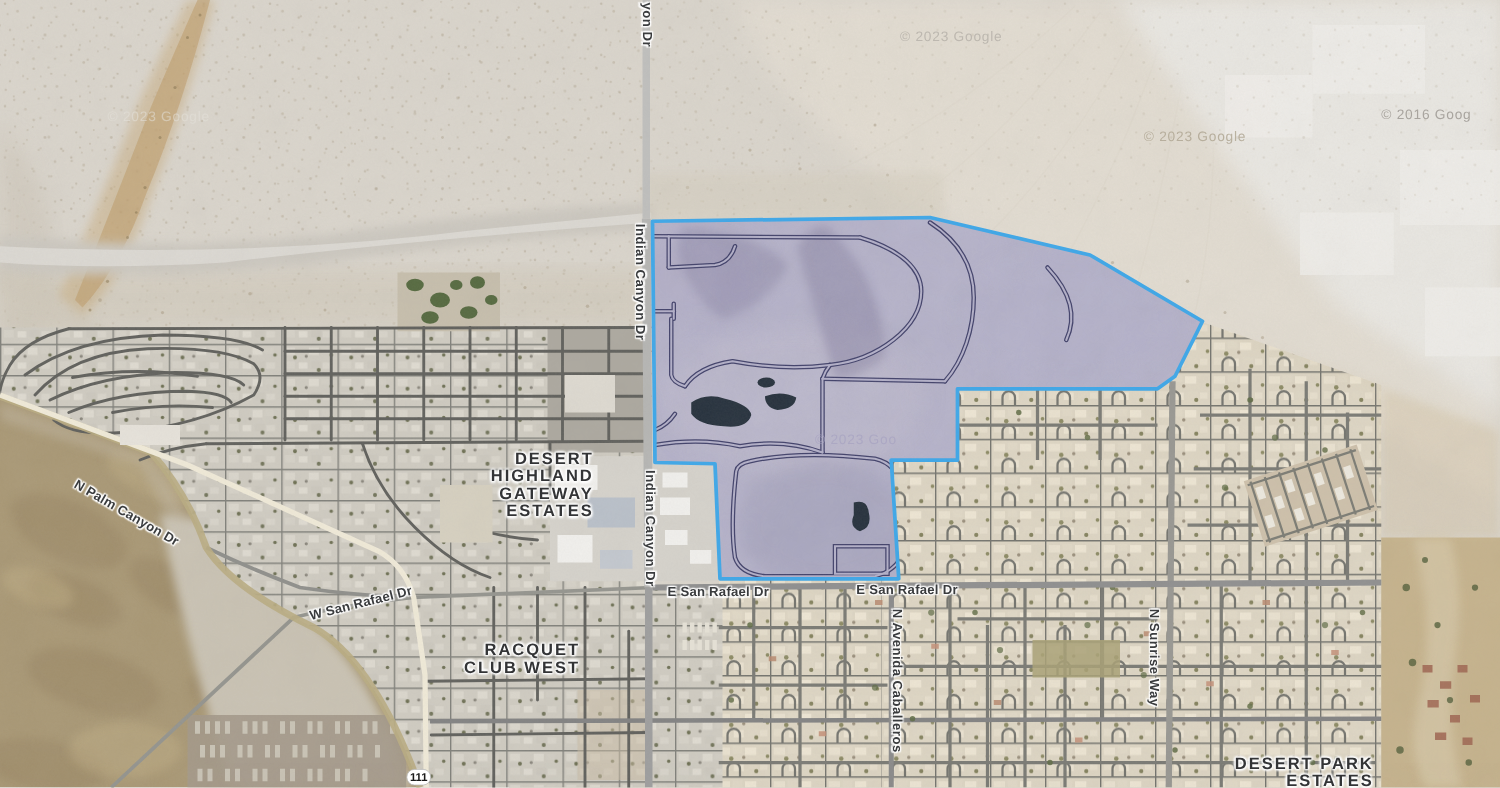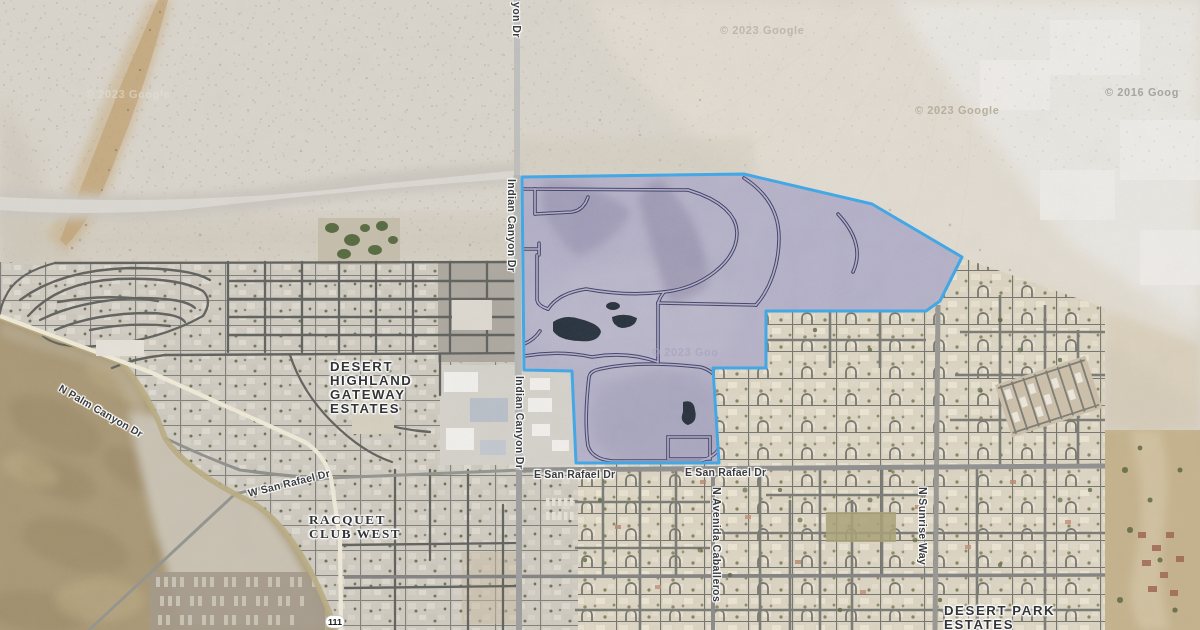--- a/index.html
+++ b/index.html
@@ -1,23 +1,23 @@
 <!DOCTYPE html>
 <html><head>
 <meta charset="utf-8">
 <style>
 html,body{margin:0;padding:0;}
 #map{position:relative;width:1200px;height:630px;overflow:hidden;background:#D8D3CA;font-family:"Liberation Sans",sans-serif;}
 #map svg{position:absolute;left:0;top:0;}
-.lbl{position:absolute;color:#333436;font-weight:bold;text-align:left;letter-spacing:1.6px;line-height:13.9px;font-size:13.2px;
+.lbl{position:absolute;color:#333436;font-weight:bold;text-align:right;letter-spacing:1.6px;line-height:13.9px;font-size:13.2px;
  text-shadow:0 0 2px #fff,0 0 2px #fff,0 0 3px #fff,1px 1px 2px #fff,-1px -1px 2px #fff,1px -1px 2px #fff,-1px 1px 2px #fff;}
 .st{position:absolute;color:#3a3c3e;font-weight:bold;font-size:10.5px;letter-spacing:0.2px;white-space:nowrap;
  text-shadow:0 0 2px #fff,0 0 2px #fff,1px 1px 1px #fff,-1px -1px 1px #fff,1px -1px 1px #fff,-1px 1px 1px #fff;}
 .vert{writing-mode:vertical-rl;letter-spacing:0.4px;}
-.wm{position:absolute;font-size:11px;letter-spacing:0.6px;white-space:nowrap;font-weight:bold;}
+.wm{position:absolute;font-size:11px;letter-spacing:0.6px;white-space:nowrap;font-weight:normal;}
 </style>
 </head>
 <body>
 <div id="map">
 <svg width="1200" height="630" viewBox="0 0 1200 630">
 <defs>
 <filter id="grain" x="0" y="0" width="100%" height="100%">
   <feTurbulence type="fractalNoise" baseFrequency="0.7" numOctaves="2" seed="3" stitchTiles="stitch"></feTurbulence>
   <feColorMatrix type="matrix" values="0 0 0 0 0.45, 0 0 0 0 0.43, 0 0 0 0 0.39, 0 0 0 0.55 0"></feColorMatrix>
 </filter>
@@ -531,21 +531,21 @@
 </g>
 
 <g transform="translate(325,615)">
 <rect x="0.5" y="0.5" width="19" height="12.5" rx="6" fill="#fff" stroke="#b5b5b5" stroke-width="0.6"></rect>
 <text x="10" y="10" font-size="9" font-weight="bold" font-family="Liberation Sans" text-anchor="middle" fill="#1a1a1a">111</text>
 </g>
 </svg>
 
 <div class="lbl" style="left:330px;top:360px;width:145px;">DESERT HIGHLAND GATEWAY ESTATES</div>
 
-<div class="lbl" style="left:309px;top:513px;width:155px;font-family:Liberation Serif, serif;">RACQUET<br>CLUB WEST</div>
+<div class="lbl" style="left:309px;top:513px;width:155px;">RACQUET<br>CLUB WEST</div>
 
 <div class="lbl" style="left:944px;top:570px;width:155px;margin-top:34px;">DESERT PARK<br>ESTATES</div>
 
 <div class="st" style="left:60px;top:381px;transform:rotate(30deg);transform-origin:left center;">N Palm Canyon Dr</div>
 
 <div class="st" style="left:248px;top:487px;transform:rotate(-14deg);transform-origin:left center;">W San Rafael Dr</div>
 
 <div class="st" style="left:534px;top:468px;">E San Rafael Dr</div>
 
 <div class="st" style="left:685px;top:466px;">E San Rafael Dr</div>

